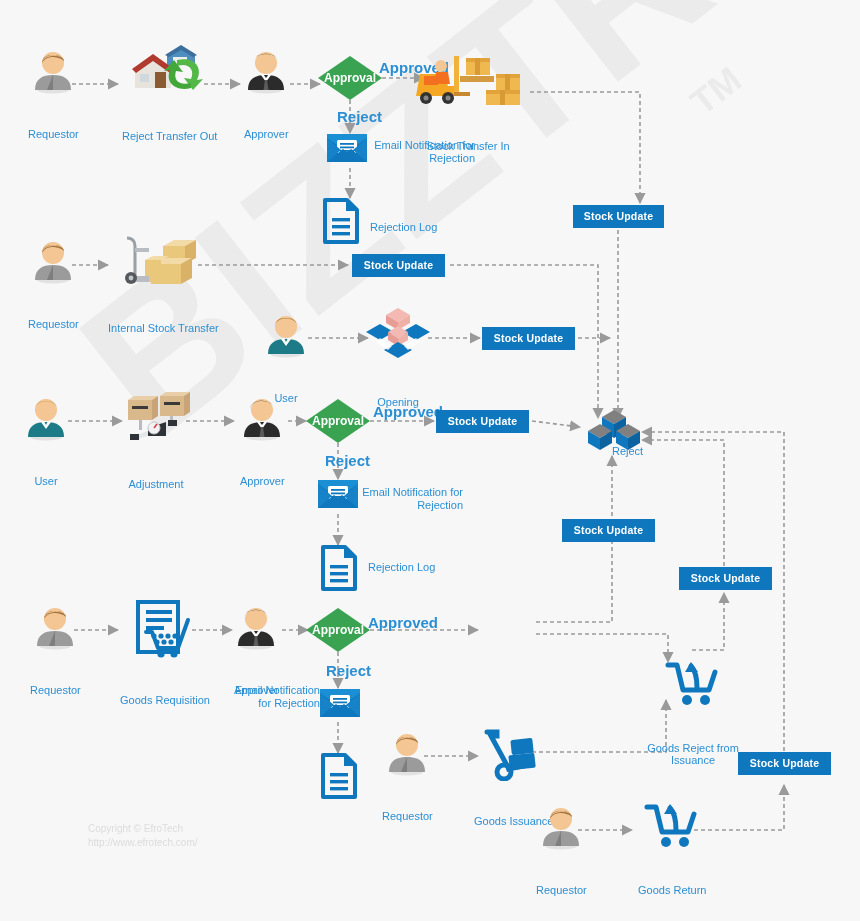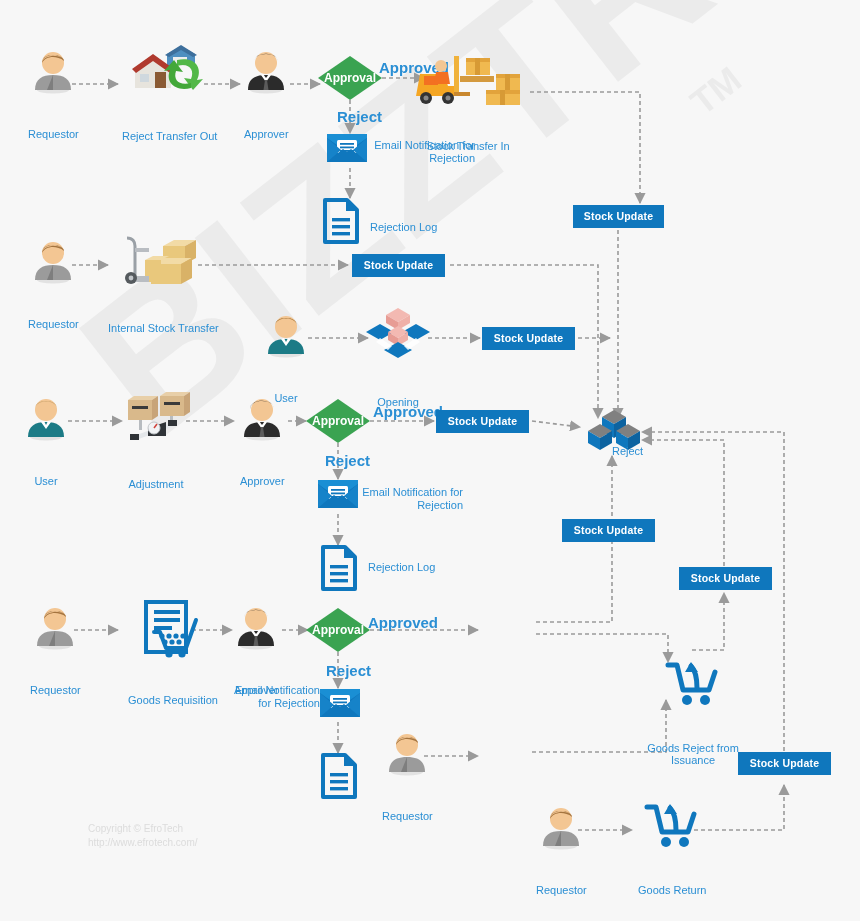--- a/index.html
+++ b/index.html
@@ -514,21 +514,21 @@
         <path d="M4,42 C4,31 11,27 22,27 C33,27 40,31 40,42 Z" fill="#9b9b9b"></path>
         <path d="M22,27 L16,42 L22,42 Z" fill="#7e7e7e"></path>
         <circle cx="22" cy="15" r="11" fill="#f3c693"></circle>
         <path d="M11,14 C11,5 33,5 33,14 C33,10 29,7 22,7 C15,7 11,10 11,14 Z" fill="#8a6236"></path>
         <path d="M11,15 C11,6 33,6 33,13 C30,10 25,9 22,9 C17,9 13,11 11,15 Z" fill="#a4743f"></path>
       </svg>
     </span>
     <span class="lbl">Requestor</span>
   </div>
 
-  <div class="node" style="left:128px; top:598px;">
+  <div class="node" style="left:120px; top:598px;">
     <span class="glyph">
       <svg width="70" height="62" viewBox="0 0 70 62">
         <path d="M8,4 L48,4 L48,54 L8,54 Z" fill="none" stroke="#0f77bd" stroke-width="4"></path>
         <g fill="#0f77bd">
           <rect x="16" y="12" width="26" height="4"></rect>
           <rect x="16" y="20" width="26" height="4"></rect>
           <rect x="16" y="28" width="18" height="4"></rect>
         </g>
         <path d="M16,34 L22,34 L28,50 L48,50 L58,22" fill="none" stroke="#0f77bd" stroke-width="4" stroke-linecap="round" stroke-linejoin="round"></path>
         <g fill="#0f77bd">
@@ -622,20 +622,32 @@
         <path d="M4,42 C4,31 11,27 22,27 C33,27 40,31 40,42 Z" fill="#9b9b9b"></path>
         <path d="M22,27 L16,42 L22,42 Z" fill="#7e7e7e"></path>
         <circle cx="22" cy="15" r="11" fill="#f3c693"></circle>
         <path d="M11,14 C11,5 33,5 33,14 C33,10 29,7 22,7 C15,7 11,10 11,14 Z" fill="#8a6236"></path>
         <path d="M11,15 C11,6 33,6 33,13 C30,10 25,9 22,9 C17,9 13,11 11,15 Z" fill="#a4743f"></path>
       </svg>
     </span>
     <span class="lbl">Requestor</span>
   </div>
 
+  <div class="node" style="left:474px; top:729px;">
+    <span class="glyph">
+      <svg width="62" height="52" viewBox="0 0 62 52">
+        <path d="M4,3 L14,3 L14,7 L8,7 L26,40" fill="none" stroke="#0f77bd" stroke-width="5" stroke-linecap="round"></path>
+        <rect x="28" y="10" width="22" height="15" rx="2" fill="#0f77bd" transform="rotate(-6 39 17)"></rect>
+        <rect x="26" y="25" width="26" height="15" rx="2" fill="#0f77bd" transform="rotate(-6 39 32)"></rect>
+        <path d="M22,36 L50,30 L52,37 L24,43 Z" fill="#0f77bd"></path>
+        <circle cx="21" cy="43" r="7" fill="none" stroke="#0f77bd" stroke-width="5"></circle>
+      </svg>
+    </span>
+    <span class="lbl">Goods Issuance</span>
+  </div>
 
   <div class="node" style="left:536px; top:804px;">
     <span class="glyph">
       <svg width="44" height="46" viewBox="0 0 44 46">
         <ellipse cx="22" cy="42" rx="16" ry="3.5" fill="#e2e2e2"></ellipse>
         <path d="M4,42 C4,31 11,27 22,27 C33,27 40,31 40,42 Z" fill="#9b9b9b"></path>
         <path d="M22,27 L16,42 L22,42 Z" fill="#7e7e7e"></path>
         <circle cx="22" cy="15" r="11" fill="#f3c693"></circle>
         <path d="M11,14 C11,5 33,5 33,14 C33,10 29,7 22,7 C15,7 11,10 11,14 Z" fill="#8a6236"></path>
         <path d="M11,15 C11,6 33,6 33,13 C30,10 25,9 22,9 C17,9 13,11 11,15 Z" fill="#a4743f"></path>

